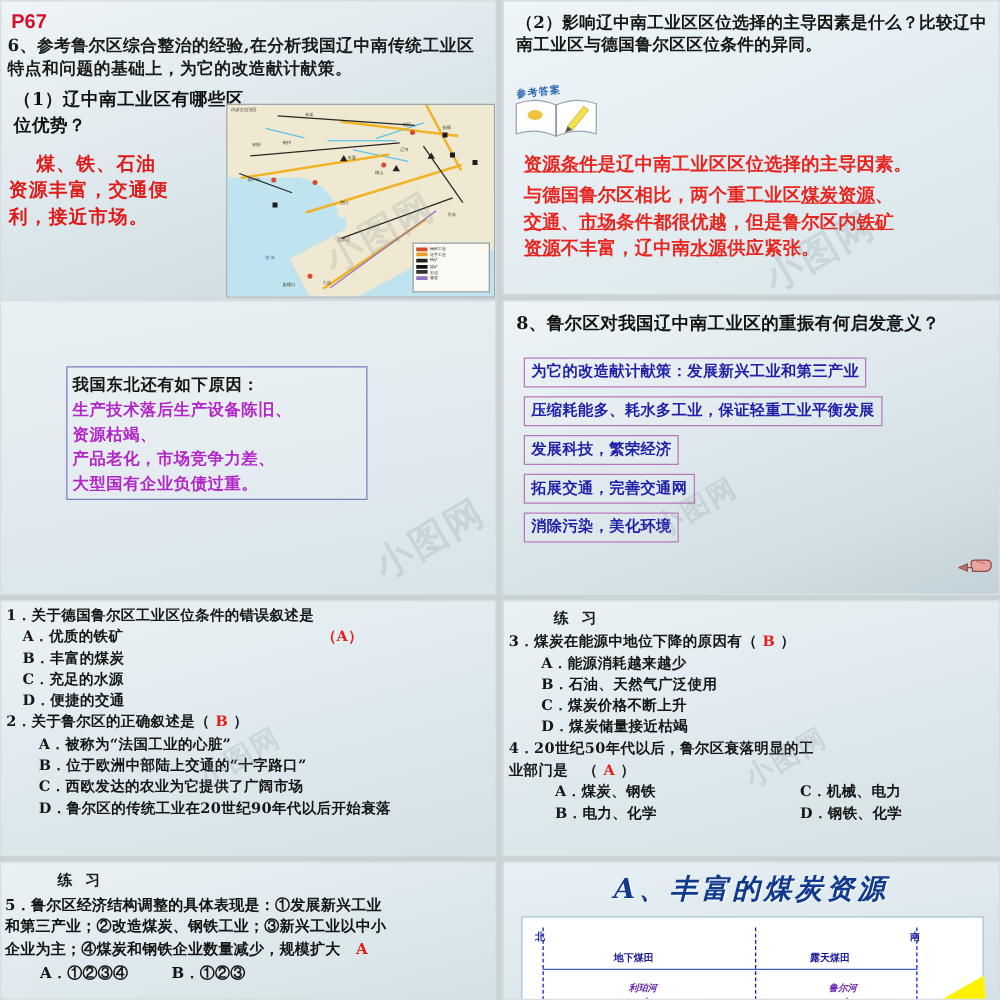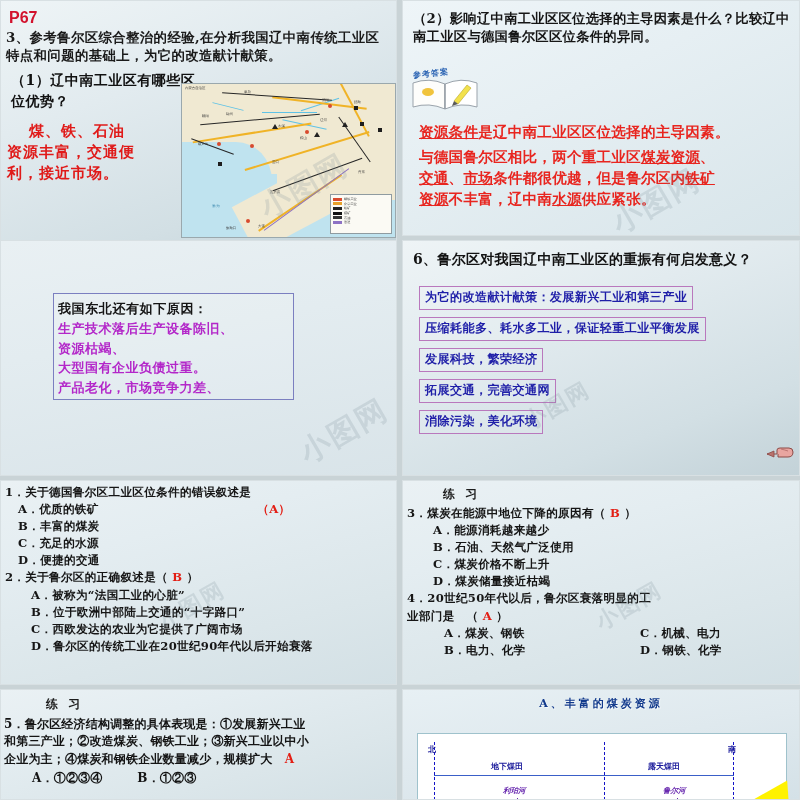--- a/index.html
+++ b/index.html
@@ -222,23 +222,24 @@
   }
   .opts5 { margin-left: 28px; margin-top: 2px; white-space: nowrap; }
   .opts5 span.gap { display: inline-block; width: 26px; }
 
   
   #s8 { left: 402px; top: 689px; width: 398px; height: 111px;
         background: linear-gradient(170deg,#e7f0f4 0%,#dfe9ee 50%,#d4e1e7 100%); }
   .coal-title {
     text-align: center;
     font-family: "DejaVu Serif","Liberation Serif",serif;
-    font-size: 11px; font-weight: bold; color: #123a8c;
+    font-size: 22px; font-weight: bold; color: #123a8c;
     margin-top: 6px; letter-spacing: 3px;
     text-shadow: 1px 1px 1px rgba(255,255,255,.8);
+    font-style: italic;
   }
   #coal-diagram {
     position: absolute; left: 14px; top: 43px; right: 12px; bottom: -2px;
     background: #ffffff; border: 1px solid #9fc2cc;
   }
   .dash-v {
     position: absolute; width: 0; border-left: 1.4px dashed #1414c8; top: 8px; bottom: 0;
   }
   .hline { position: absolute; height: 1.3px; background: #3a5fc8; }
   .dlabel {
@@ -257,21 +258,21 @@
     transform: rotate(-4deg);
   }
 </style>
 </head>
 <body>
 
 <div id="sheet">
 
   <div class="slide" id="s1">
     <div class="p67">P67</div>
-    <div class="q-body">3、参考鲁尔区综合整治的经验,在分析我国辽中南传统工业区特点和问题的基础上，为它的改造献计献策。</div>
+    <div class="q-body">6、参考鲁尔区综合整治的经验,在分析我国辽中南传统工业区特点和问题的基础上，为它的改造献计献策。</div>
     <div class="q-sub">（1）辽中南工业区有哪些区位优势？</div>
     <div class="answer-red">
       <span class="ind">煤、铁、石油</span><br>
       <span>资源丰富，交通便</span><br>
       <span>利，接近市场。</span>
     </div>
 
     <div id="map-img">
       <div class="land" style="left:0;top:0;width:215px;height:155px;"></div>
 
@@ -385,28 +386,28 @@
       <span class="u">资源</span>不丰富，辽中南<span class="u">水源</span>供应紧张。
     </div>
     <span class="wm" style="left:205px;top:180px;">小图网</span>
   </div>
 
   <div class="slide plain" id="s3">
     <div id="purple-box">
       <div class="pb-title">我国东北还有如下原因：</div>
       <div class="pb-item">生产技术落后生产设备陈旧、</div>
       <div class="pb-item">资源枯竭、</div>
+      <div class="pb-item">产品老化，市场竞争力差、</div>
       <div class="pb-item">大型国有企业负债过重。</div>
-      <div class="pb-item">产品老化，市场竞争力差、</div>
     </div>
     <span class="wm" style="left:295px;top:170px;">小图网</span>
   </div>
 
   <div class="slide" id="s4">
-    <div class="q3-head">6、鲁尔区对我国辽中南工业区的重振有何启发意义？</div>
+    <div class="q3-head">8、鲁尔区对我国辽中南工业区的重振有何启发意义？</div>
     <div id="bullets">
       <div><span class="bullet-box">为它的改造献计献策：发展新兴工业和第三产业</span></div>
       <div><span class="bullet-box">压缩耗能多、耗水多工业，保证轻重工业平衡发展</span></div>
       <div><span class="bullet-box">发展科技，繁荣经济</span></div>
       <div><span class="bullet-box">拓展交通，完善交通网</span></div>
       <div><span class="bullet-box">消除污染，美化环境</span></div>
     </div>
     <div id="hand-icon">
       <svg width="30" height="22" viewBox="0 0 30 22">
         <path d="M2 11 L12 11 L12 7 Q12 5 15 5 L24 5 Q28 5 28 9 Q28 14 23 14 L13 14 L13 11" fill="#e8a5a0" stroke="#8c4a46" stroke-width="1"></path>

